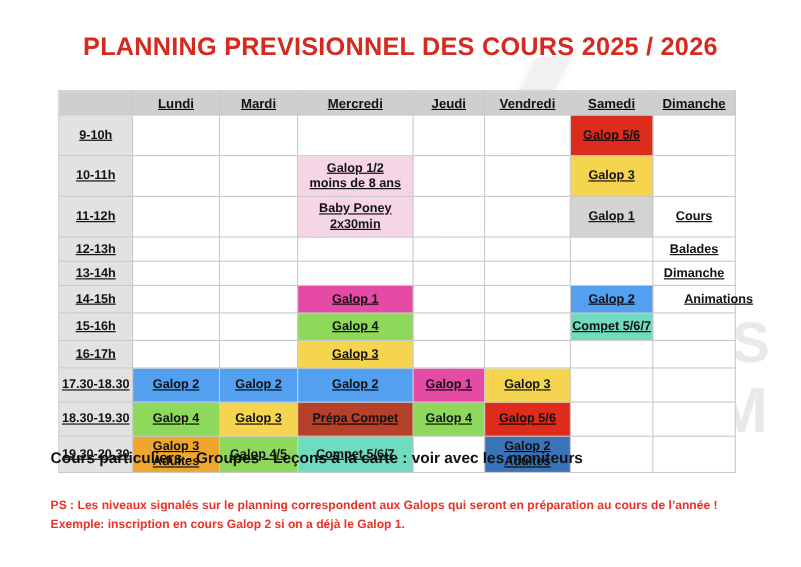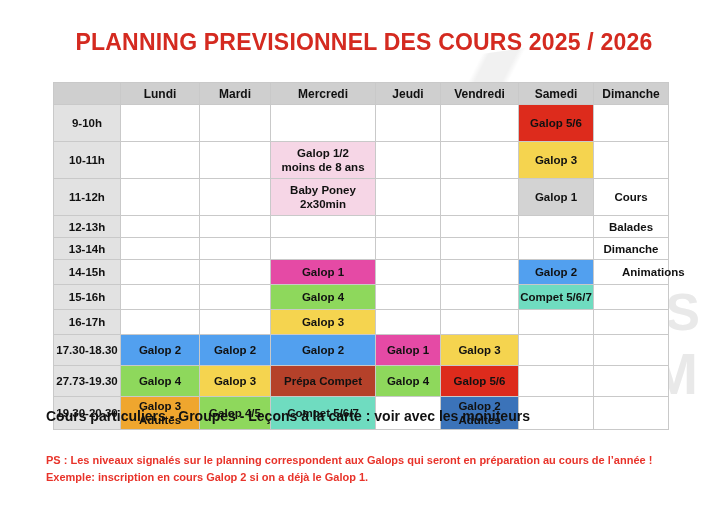--- a/index.html
+++ b/index.html
@@ -93,20 +93,21 @@
     z-index: 2;
   }
 
   
   #planning-wrap {
     position: absolute;
     left: 53px;
     top: 82px;
     width: 615px;
     z-index: 2;
+    text-decoration: underline;
   }
   table.planning {
     border-collapse: collapse;
     width: 615px;
     table-layout: fixed;
   }
   table.planning td, table.planning th {
     border: 1px solid #c9c9c9;
     font-size: 11.5px;
     font-weight: bold;
@@ -295,21 +296,21 @@
           <td class="timecol">17.30-18.30</td>
           <td class="cell" style="background: rgb(82, 160, 239);">Galop 2</td>
           <td class="cell" style="background: rgb(82, 160, 239);">Galop 2</td>
           <td class="cell" style="background: rgb(82, 160, 239);">Galop 2</td>
           <td class="cell" style="background: rgb(229, 74, 165);">Galop 1</td>
           <td class="cell" style="background: rgb(245, 212, 79);">Galop 3</td>
           <td class="cell" style="background: rgb(255, 255, 255);"></td>
           <td class="cell" style="background: rgb(255, 255, 255);"></td>
         </tr>
         <tr class="r-eve">
-          <td class="timecol">27.73-19.30</td>
+          <td class="timecol">18.30-19.30</td>
           <td class="cell" style="background: rgb(142, 216, 92);">Galop 4</td>
           <td class="cell" style="background: rgb(245, 212, 79);">Galop 3</td>
           <td class="cell" style="background: rgb(181, 65, 42);">Prépa Compet</td>
           <td class="cell" style="background: rgb(142, 216, 92);">Galop 4</td>
           <td class="cell" style="background: rgb(221, 43, 28);">Galop 5/6</td>
           <td class="cell" style="background: rgb(255, 255, 255);"></td>
           <td class="cell" style="background: rgb(255, 255, 255);"></td>
         </tr>
         <tr class="r-eve2">
           <td class="timecol">19.30-20.30</td>

